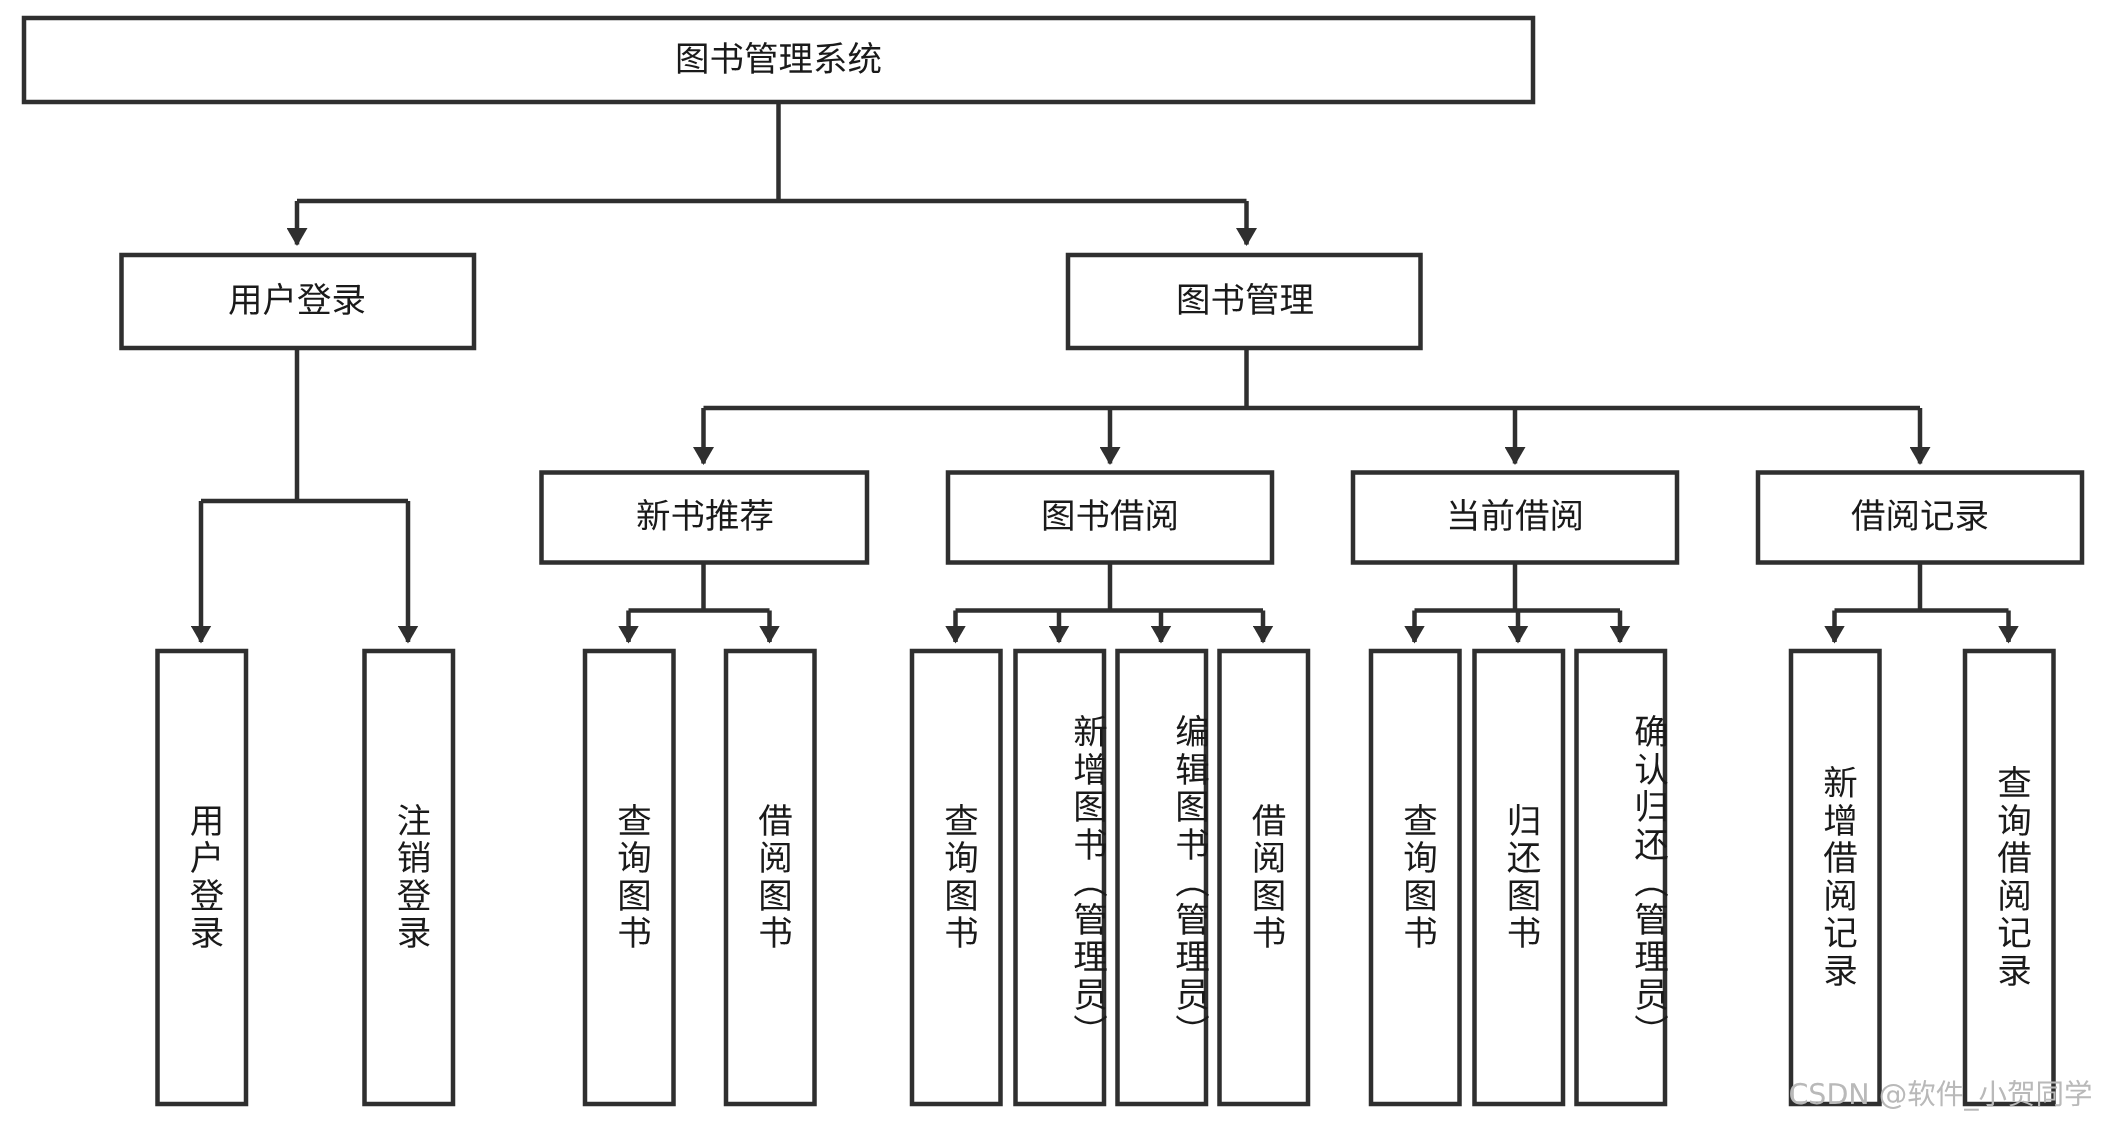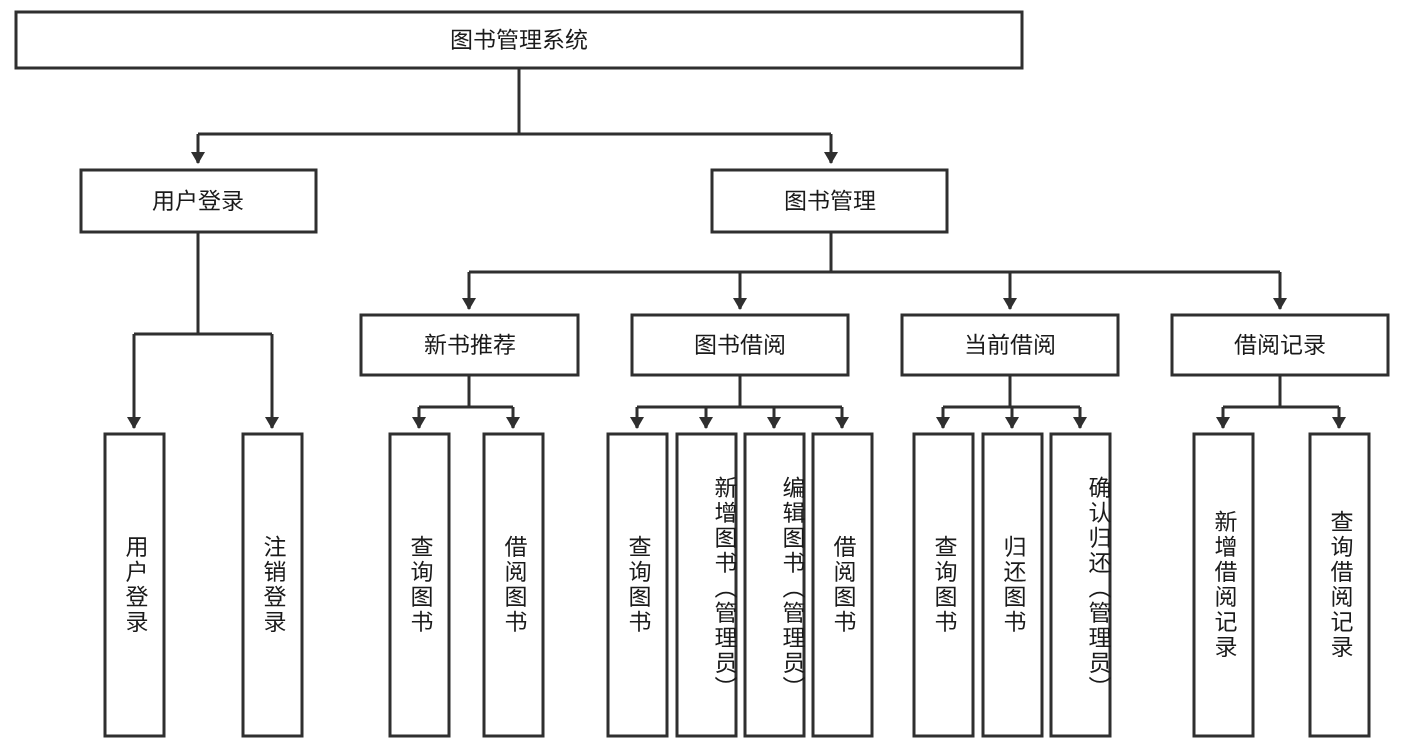--- a/index.html
+++ b/index.html
@@ -205,14 +205,15 @@
   <div class="node-label-v" style="left:914px; top:434px; width:59px; height:302px; display:flex; align-items:center; justify-content:center;">查询图书</div>
 
   <div class="node-label-v" style="left:983px; top:434px; width:59px; height:302px; display:flex; align-items:center; justify-content:center;">归还图书</div>
 
   <div class="node-label-v" style="left:1051px; top:440px; width:59px; height:296px; display:flex; align-items:flex-start; justify-content:center;">确认归还（管理员）</div>
 
   <div class="node-label-v" style="left:1194px; top:434px; width:59px; height:302px; display:flex; align-items:center; justify-content:center;">新增借阅记录</div>
 
   <div class="node-label-v" style="left:1310px; top:434px; width:59px; height:302px; display:flex; align-items:center; justify-content:center;">查询借阅记录</div>
 
+  <div class="watermark">CSDN @软件_小贺同学</div>
 
 </div>
 
 </body></html>

